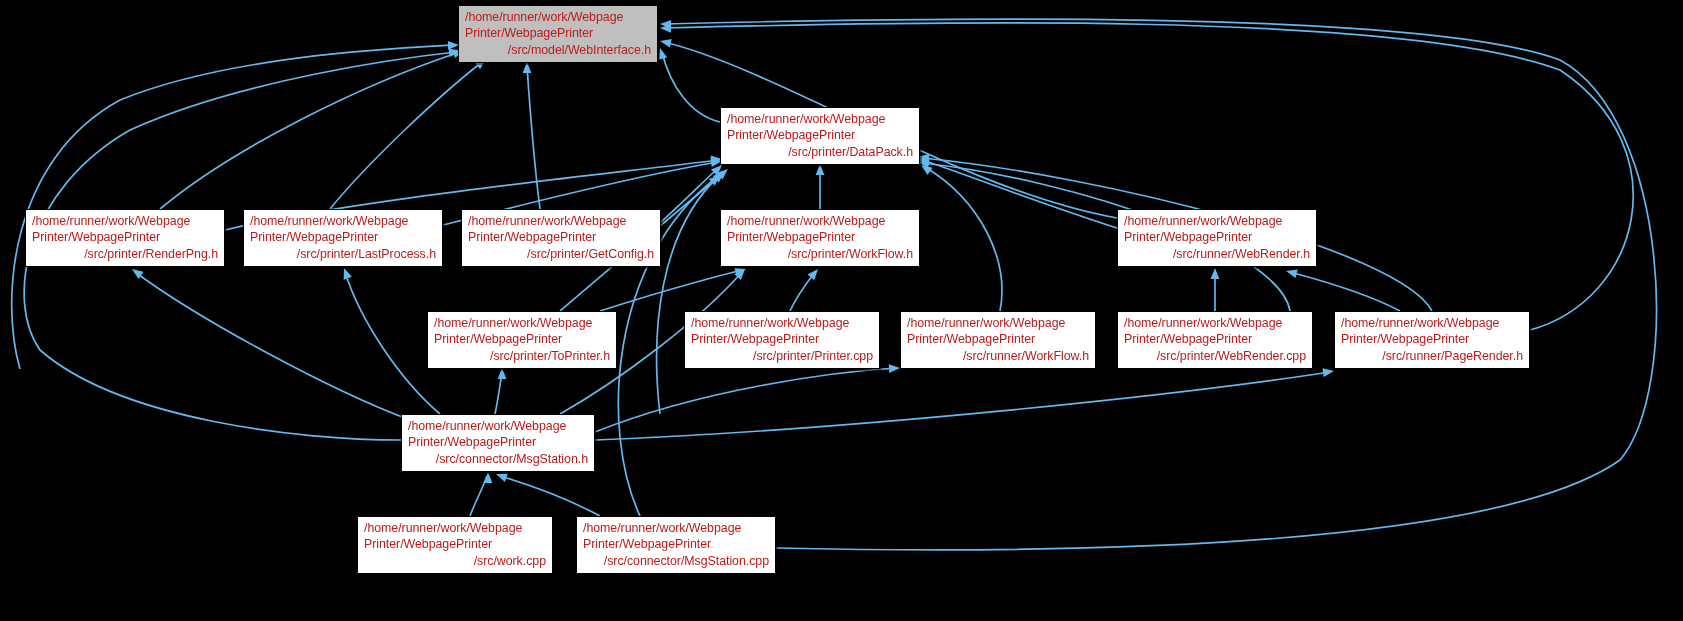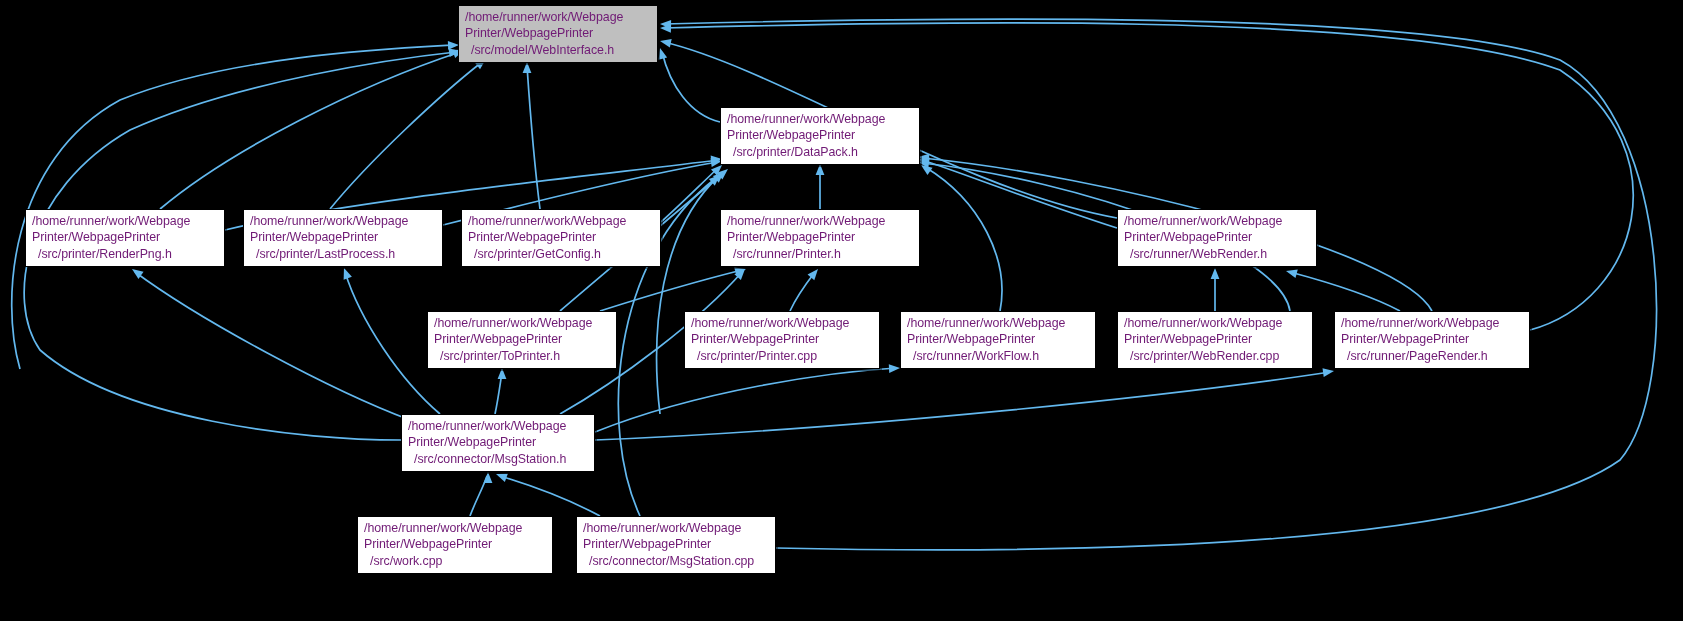--- a/index.html
+++ b/index.html
@@ -18,27 +18,27 @@
     border:1px solid #000000;
     box-shadow:2px 2px 0 rgba(0,0,0,0.45);
     display:flex;
     flex-direction:column;
     justify-content:center;
     padding:3px 6px 4px 6px;
     z-index:5;
   }
   .node.highlight{background:#bfbfbf;}
   .node .line{
-    color:#701a75;
+    color:#b91c1c;
     font-size:12.4px;
     line-height:16.4px;
     white-space:pre;
     letter-spacing:-0.05px;
   }
-  .node .line.l3{text-indent:6px;}
+  .node .line.l3{text-indent:6px;text-align:right;}
 </style>
 </head>
 <body>
 
 <div id="graph-root">
   <svg id="edge-layer" width="1683" height="621" viewBox="0 0 1683 621">
       <path d="M 720,122 C 690,115 670,85 662,52" fill="none" stroke="#63b8ee" stroke-width="1.7"></path>
       <polygon points="0,0 -11,4.4 -11,-4.4" fill="#63b8ee" transform="translate(660,48) rotate(255)"></polygon>
       <path d="M 1117,218 C 960,190 780,70 664,42" fill="none" stroke="#63b8ee" stroke-width="1.7"></path>
       <polygon points="0,0 -11,4.4 -11,-4.4" fill="#63b8ee" transform="translate(660,41) rotate(192)"></polygon>
@@ -125,21 +125,21 @@
         <span class="line l3">/src/printer/LastProcess.h</span>
       </div>
       <div class="node" style="left: 461px; top: 209px; width: 200px; height: 58px;">
         <span class="line">/home/runner/work/Webpage</span>
         <span class="line">Printer/WebpagePrinter</span>
         <span class="line l3">/src/printer/GetConfig.h</span>
       </div>
       <div class="node" style="left: 720px; top: 209px; width: 200px; height: 58px;">
         <span class="line">/home/runner/work/Webpage</span>
         <span class="line">Printer/WebpagePrinter</span>
-        <span class="line l3">/src/runner/Printer.h</span>
+        <span class="line l3">/src/printer/WorkFlow.h</span>
       </div>
       <div class="node" style="left: 1117px; top: 209px; width: 200px; height: 58px;">
         <span class="line">/home/runner/work/Webpage</span>
         <span class="line">Printer/WebpagePrinter</span>
         <span class="line l3">/src/runner/WebRender.h</span>
       </div>
       <div class="node" style="left: 427px; top: 311px; width: 190px; height: 58px;">
         <span class="line">/home/runner/work/Webpage</span>
         <span class="line">Printer/WebpagePrinter</span>
         <span class="line l3">/src/printer/ToPrinter.h</span>

